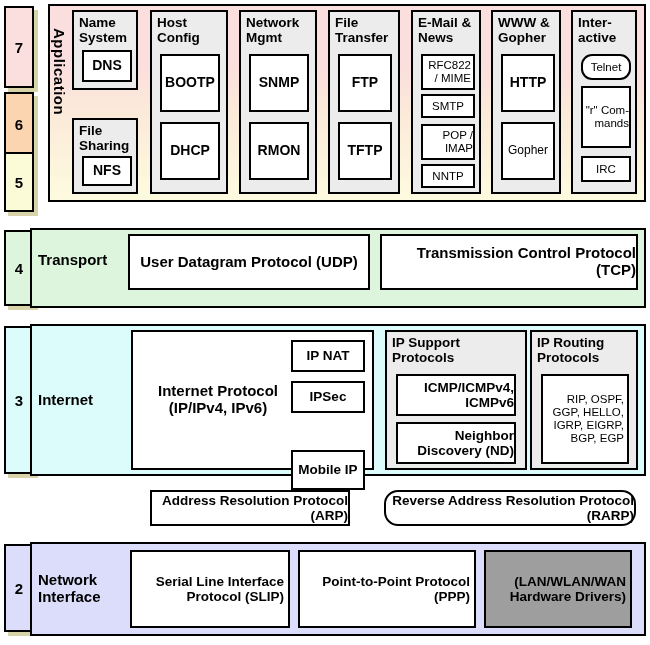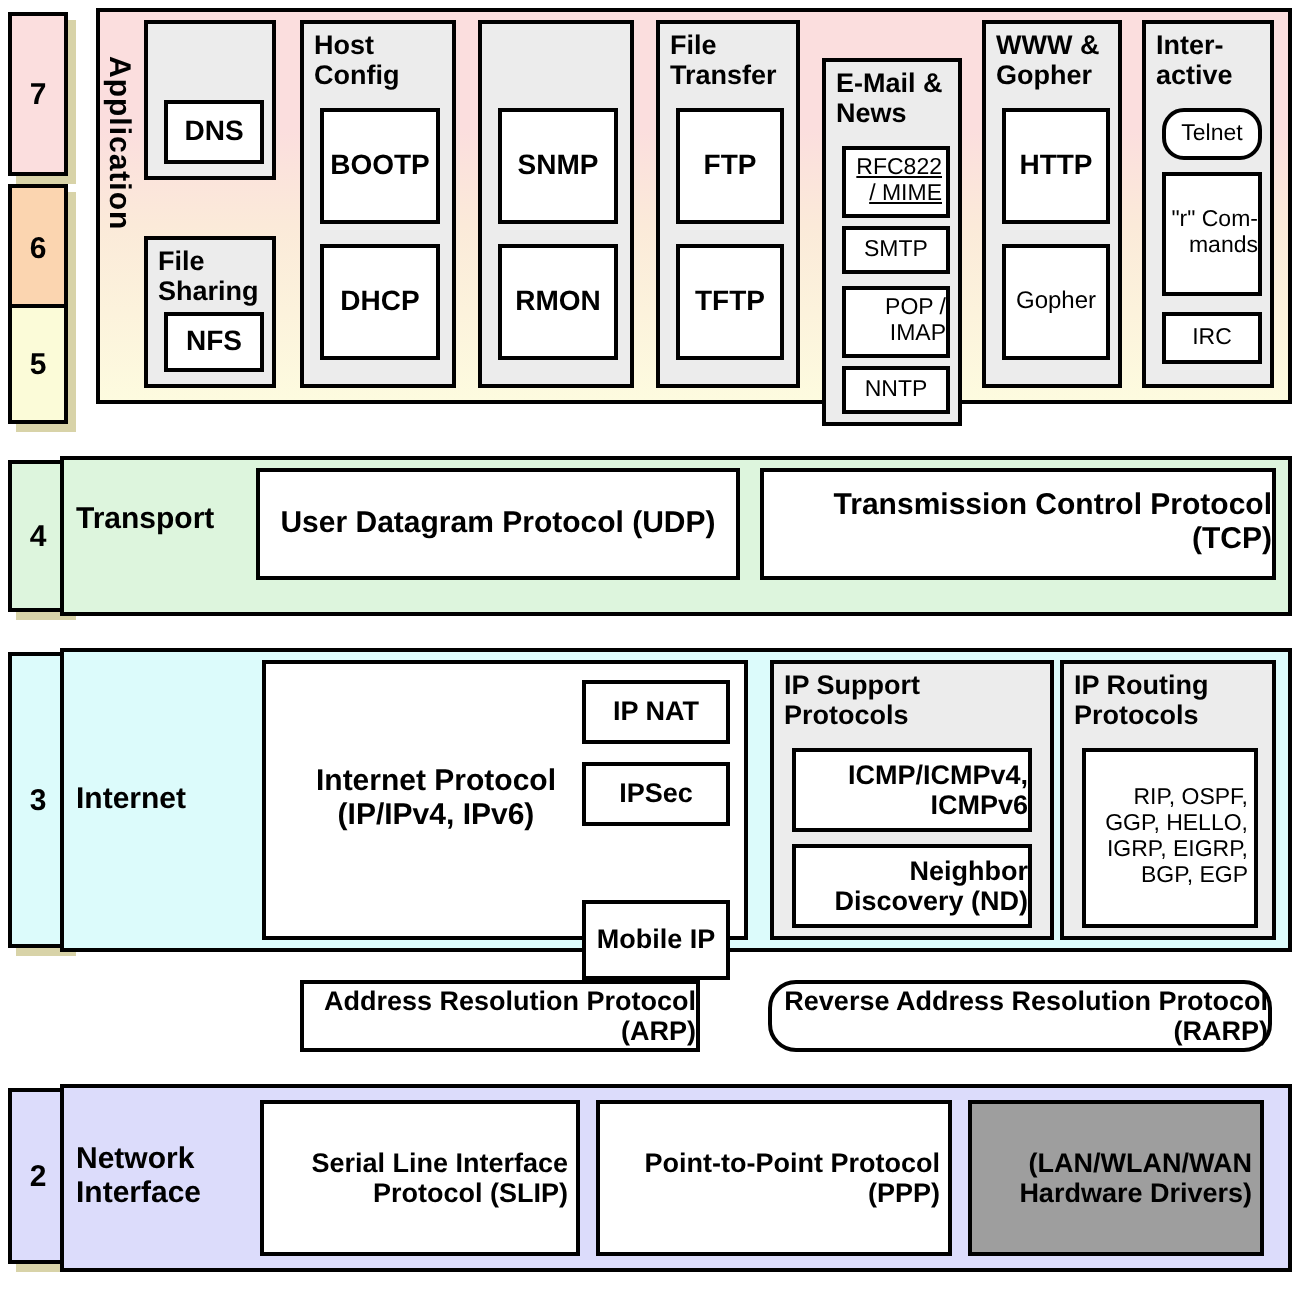--- a/index.html
+++ b/index.html
@@ -127,48 +127,50 @@
   <div class="numbox abs z2" style="left:4px;top:544px;width:30px;height:88px;background:#dcdcfb;">
     <span>2</span>
   </div>
 
   <div class="layerbox abs z2" style="left:48px;top:4px;width:598px;height:198px;
        background:linear-gradient(to bottom,#fbdede 0%,#fbdede 30%,#fbead9 55%,#fdfbdf 100%);"></div>
 
   <div class="vertname z3" style="left:44px;top:28px;width:24px;">Application</div>
 
   <div class="group z3" style="left:72px;top:10px;width:66px;height:80px;">
+    <div class="grouptitle">Name System</div>
     <div class="proto b" style="left:8px;top:38px;width:50px;height:32px;font-size:14px;">DNS</div>
   </div>
 
   <div class="group z3" style="left:72px;top:118px;width:66px;height:76px;">
     <div class="grouptitle">File Sharing</div>
     <div class="proto b" style="left:8px;top:36px;width:50px;height:30px;font-size:14px;">NFS</div>
   </div>
 
   <div class="group z3" style="left:150px;top:10px;width:78px;height:184px;">
     <div class="grouptitle">Host Config</div>
     <div class="proto b" style="left:8px;top:42px;width:60px;height:58px;font-size:14px;">BOOTP</div>
     <div class="proto b" style="left:8px;top:110px;width:60px;height:58px;font-size:14px;">DHCP</div>
   </div>
 
   <div class="group z3" style="left:239px;top:10px;width:78px;height:184px;">
+    <div class="grouptitle">Network Mgmt</div>
     <div class="proto b" style="left:8px;top:42px;width:60px;height:58px;font-size:14px;">SNMP</div>
     <div class="proto b" style="left:8px;top:110px;width:60px;height:58px;font-size:14px;">RMON</div>
   </div>
 
   <div class="group z3" style="left:328px;top:10px;width:72px;height:184px;">
     <div class="grouptitle">File Transfer</div>
     <div class="proto b" style="left:8px;top:42px;width:54px;height:58px;font-size:14px;">FTP</div>
     <div class="proto b" style="left:8px;top:110px;width:54px;height:58px;font-size:14px;">TFTP</div>
   </div>
 
-  <div class="group z3" style="left:411px;top:10px;width:70px;height:184px;margin-top:19px;">
+  <div class="group z3" style="left:411px;top:10px;width:70px;height:184px;">
     <div class="grouptitle">E-Mail &amp; News</div>
-    <div class="proto" style="left:8px;top:42px;width:54px;height:36px;font-size:11.5px;padding:0 2px;text-decoration:underline;">RFC822 / MIME</div>
+    <div class="proto" style="left:8px;top:42px;width:54px;height:36px;font-size:11.5px;padding:0 2px;">RFC822 / MIME</div>
     <div class="proto" style="left:8px;top:82px;width:54px;height:24px;font-size:11.5px;">SMTP</div>
     <div class="proto" style="left:8px;top:112px;width:54px;height:36px;font-size:11.5px;">POP / IMAP</div>
     <div class="proto" style="left:8px;top:152px;width:54px;height:24px;font-size:11.5px;">NNTP</div>
   </div>
 
   <div class="group z3" style="left:491px;top:10px;width:70px;height:184px;">
     <div class="grouptitle">WWW &amp; Gopher</div>
     <div class="proto b" style="left:8px;top:42px;width:54px;height:58px;font-size:14px;">HTTP</div>
     <div class="proto" style="left:8px;top:110px;width:54px;height:58px;font-size:12px;">Gopher</div>
   </div>

